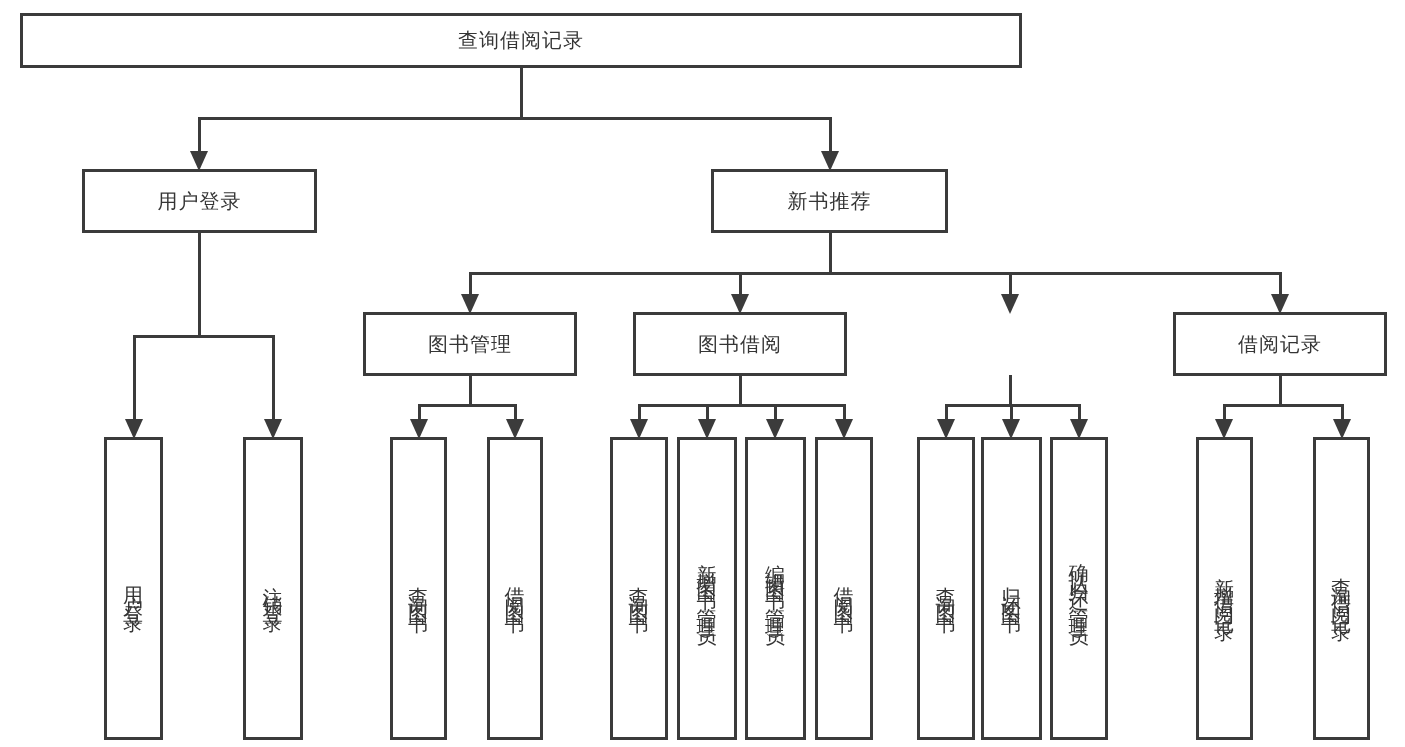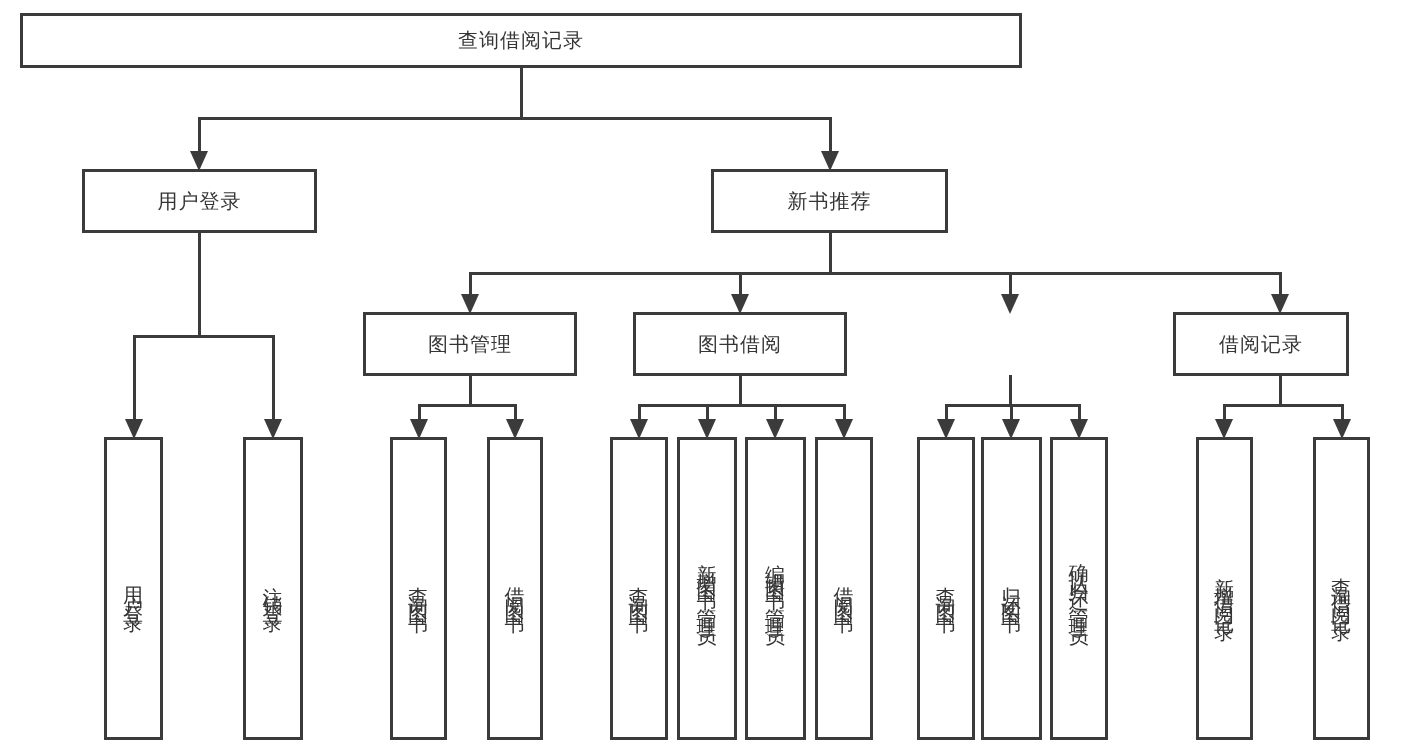--- a/index.html
+++ b/index.html
@@ -120,21 +120,21 @@
     </div>
     <div class="node" style="left: 711px; top: 169px; width: 237px; height: 64px;">
       <span class="label">新书推荐</span>
     </div>
     <div class="node" style="left: 363px; top: 312px; width: 214px; height: 64px;">
       <span class="label">图书管理</span>
     </div>
     <div class="node" style="left: 633px; top: 312px; width: 214px; height: 64px;">
       <span class="label">图书借阅</span>
     </div>
-    <div class="node" style="left: 1173px; top: 312px; width: 176px; height: 64px;">
+    <div class="node" style="left: 1173px; top: 312px; width: 214px; height: 64px;">
       <span class="label">借阅记录</span>
     </div>
     <div class="node vertical" style="left: 104px; top: 437px; width: 59px; height: 303px;">
       <span class="label">用户登录</span>
     </div>
     <div class="node vertical" style="left: 243px; top: 437px; width: 60px; height: 303px;">
       <span class="label">注销登录</span>
     </div>
     <div class="node vertical" style="left: 390px; top: 437px; width: 57px; height: 303px;">
       <span class="label">查询图书</span>

